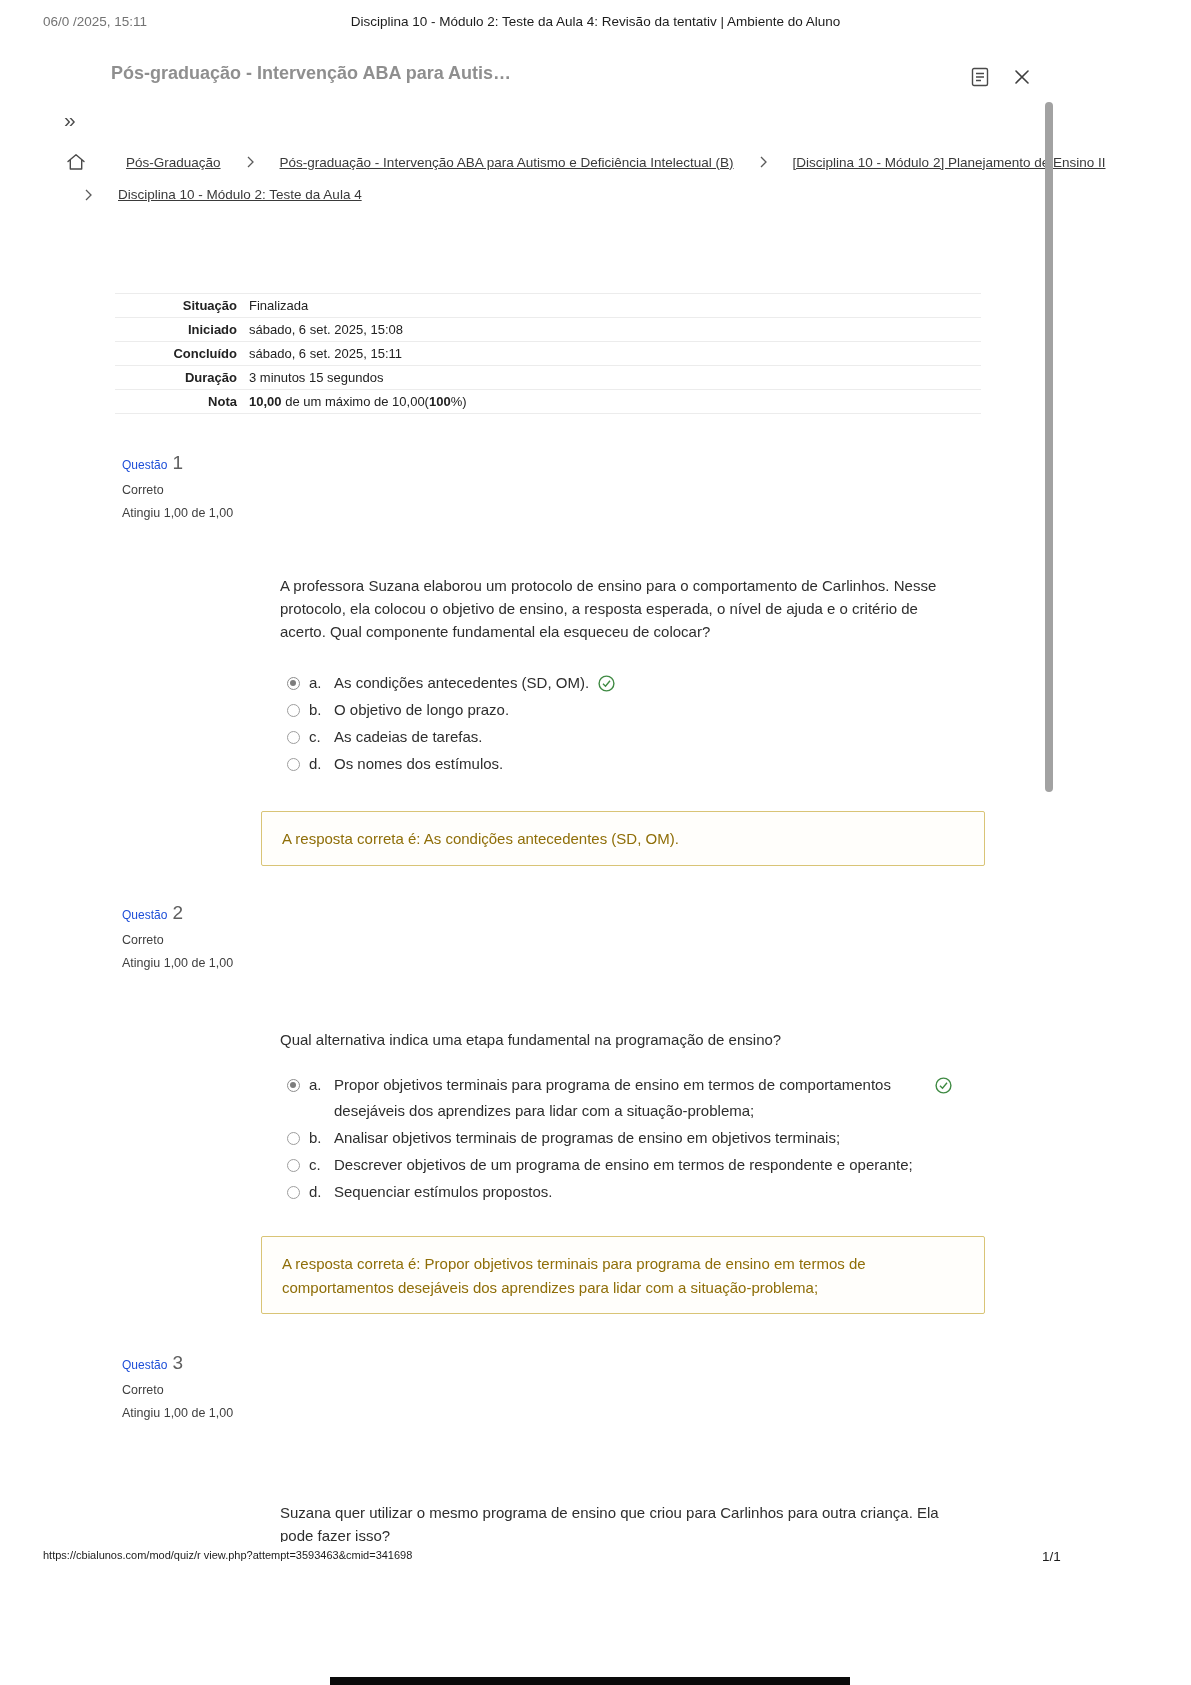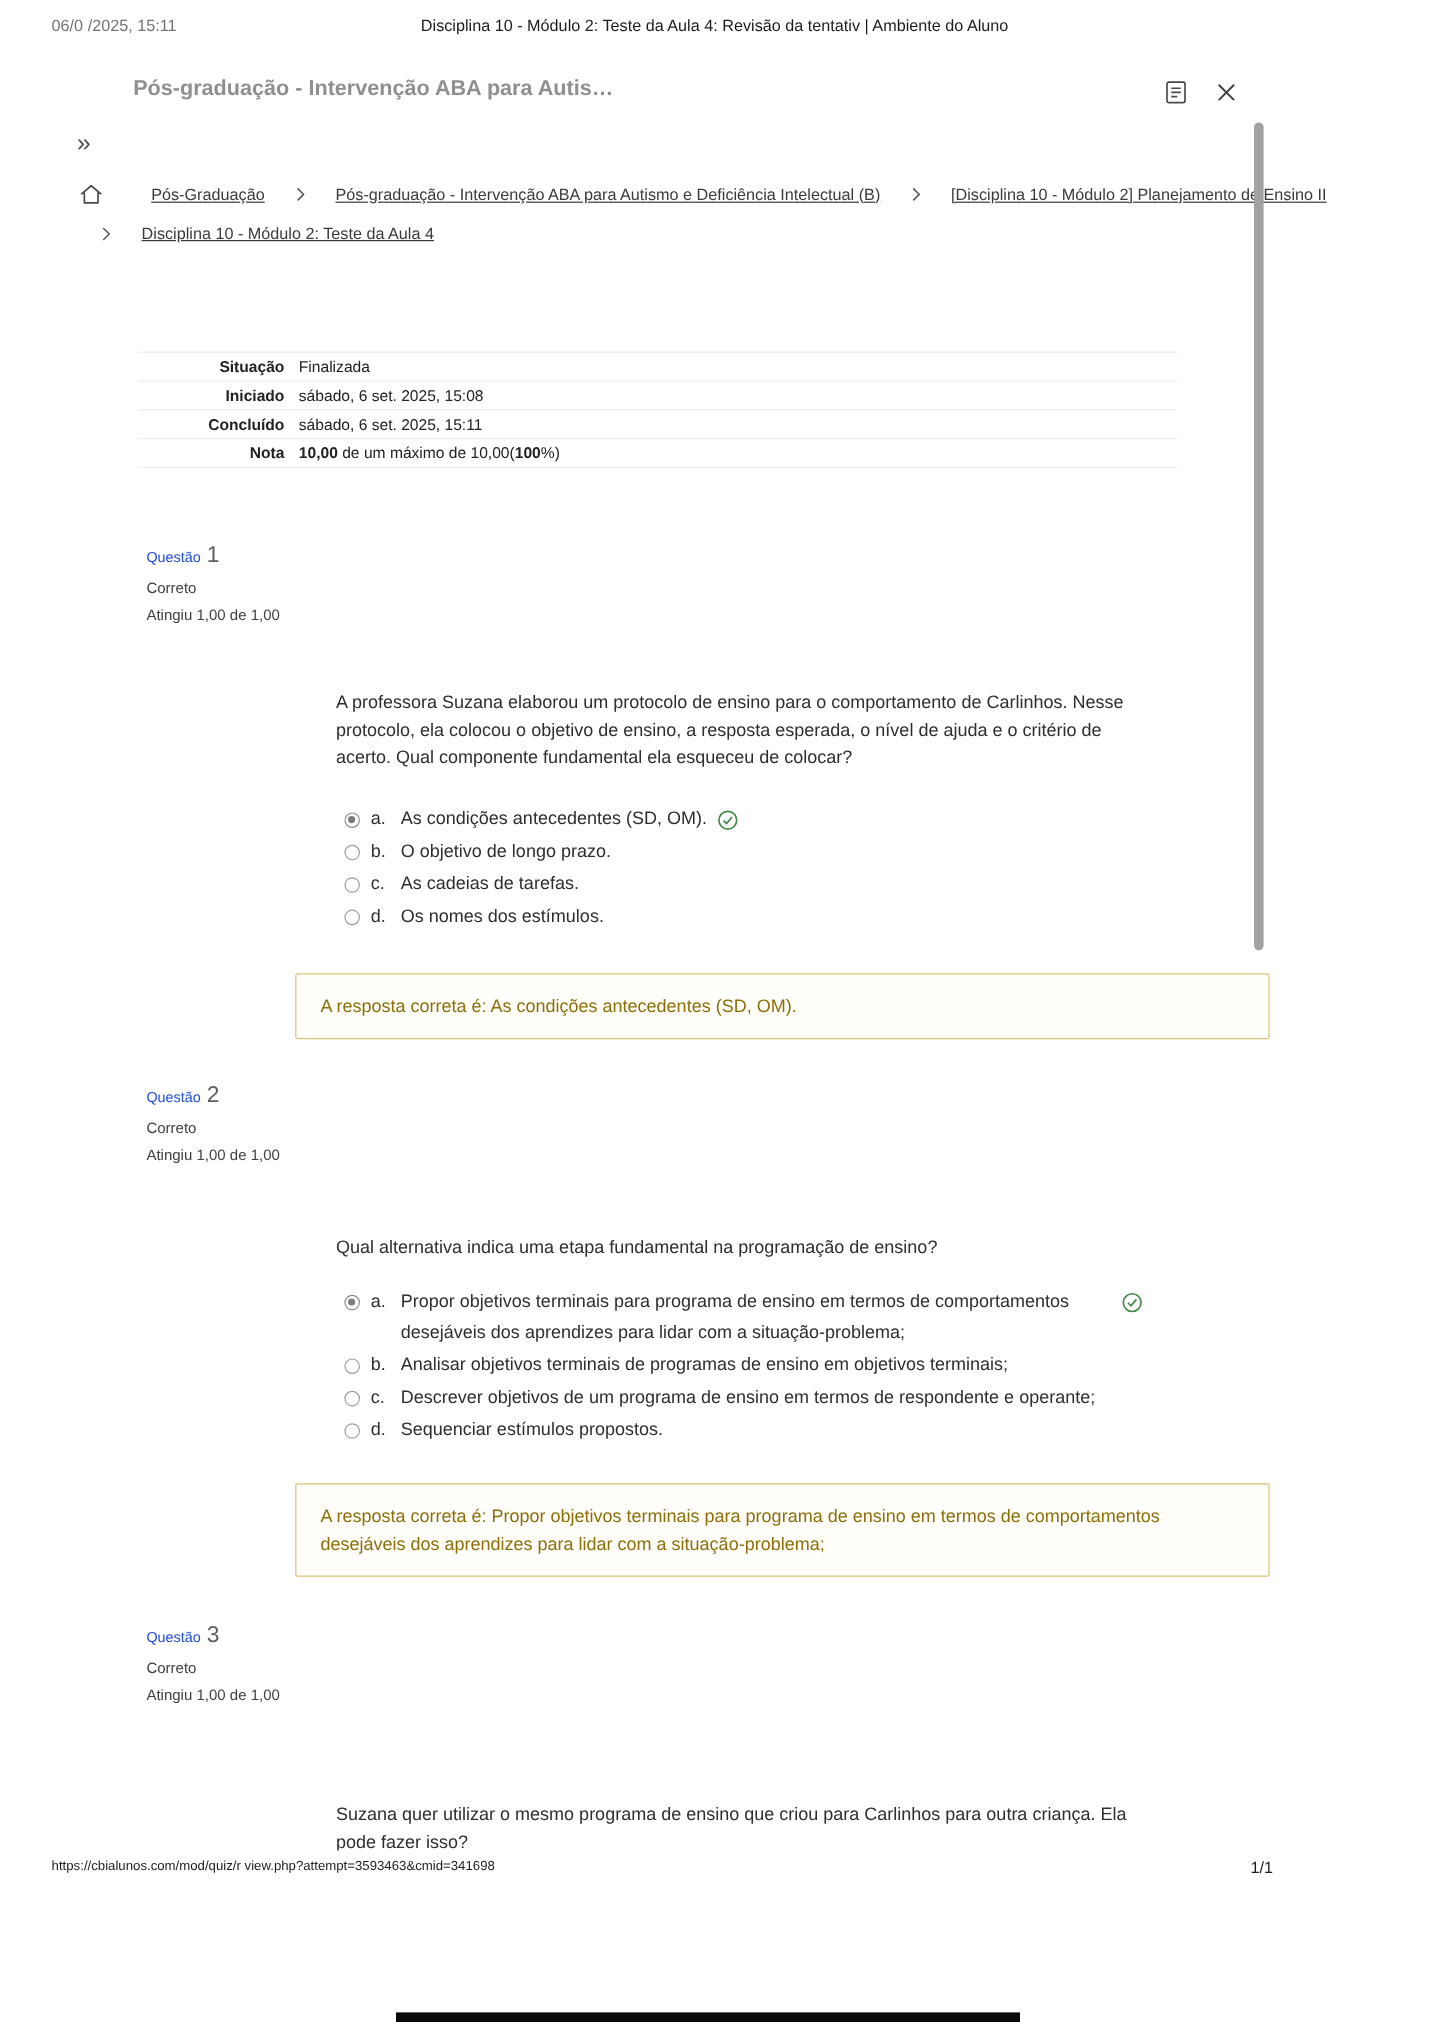--- a/index.html
+++ b/index.html
@@ -50,21 +50,21 @@
          flex:none;margin-top:7px;position:relative;background:#fff;}
   .radio.checked{border-color:#8d8d8d;}
   .radio.checked::after{content:"";position:absolute;left:2px;top:2px;width:6px;height:6px;border-radius:50%;background:#7d7d7d;}
   .olet{width:25px;margin-left:9px;font-size:15px;line-height:26px;color:#2e2e2e;flex:none;}
   .otext{font-size:15px;line-height:26px;color:#2e2e2e;}
   .otext.wrap{width:565px;}
   .chk{line-height:0;margin-left:9px;margin-top:5px;}
   .chk.abs{position:absolute;left:648px;top:5px;margin:0;}
 
   
-  .feedback{position:absolute;left:246px;width:812px;box-sizing:border-box;border:1px solid #d9c476;
+  .feedback{position:absolute;left:261px;width:724px;box-sizing:border-box;border:1px solid #d9c476;
             border-radius:2px;padding:15px 20px;font-size:15px;line-height:24px;color:#8f6e08;background:#fffefb;}
 
   .q3-clip{position:absolute;top:1501px;left:280px;width:680px;height:41px;overflow:hidden;}
   .q3-clip .inner{font-size:15px;line-height:23px;color:#2e2e2e;}
 
   
   .scroll-thumb{position:absolute;left:1045px;top:102px;width:8px;height:690px;border-radius:4px;background:#a2a2a2;cursor:pointer;}
 
   
   .bottom-bar{position:absolute;left:330px;top:1677px;width:520px;height:8px;background:#0a0a0a;}
@@ -128,20 +128,24 @@
     </div>
     <div class="sum-row">
       <div class="sum-label">Iniciado</div>
       <div class="sum-value">sábado, 6 set. 2025, 15:08</div>
     </div>
     <div class="sum-row">
       <div class="sum-label">Concluído</div>
       <div class="sum-value">sábado, 6 set. 2025, 15:11</div>
     </div>
     <div class="sum-row">
+      <div class="sum-label">Duração</div>
+      <div class="sum-value">3 minutos 15 segundos</div>
+    </div>
+    <div class="sum-row">
       <div class="sum-label">Nota</div>
       <div class="sum-value"><b>10,00</b><span> de um máximo de 10,00(</span><b>100</b><span>%)</span></div>
     </div>
   </div>
 
   <div class="q-info" style="top:452px">
     <div class="q-no-line">
       <span class="q-no-label">Questão</span><span class="q-no-num">1</span>
     </div>
     <div class="q-status">Correto</div>

